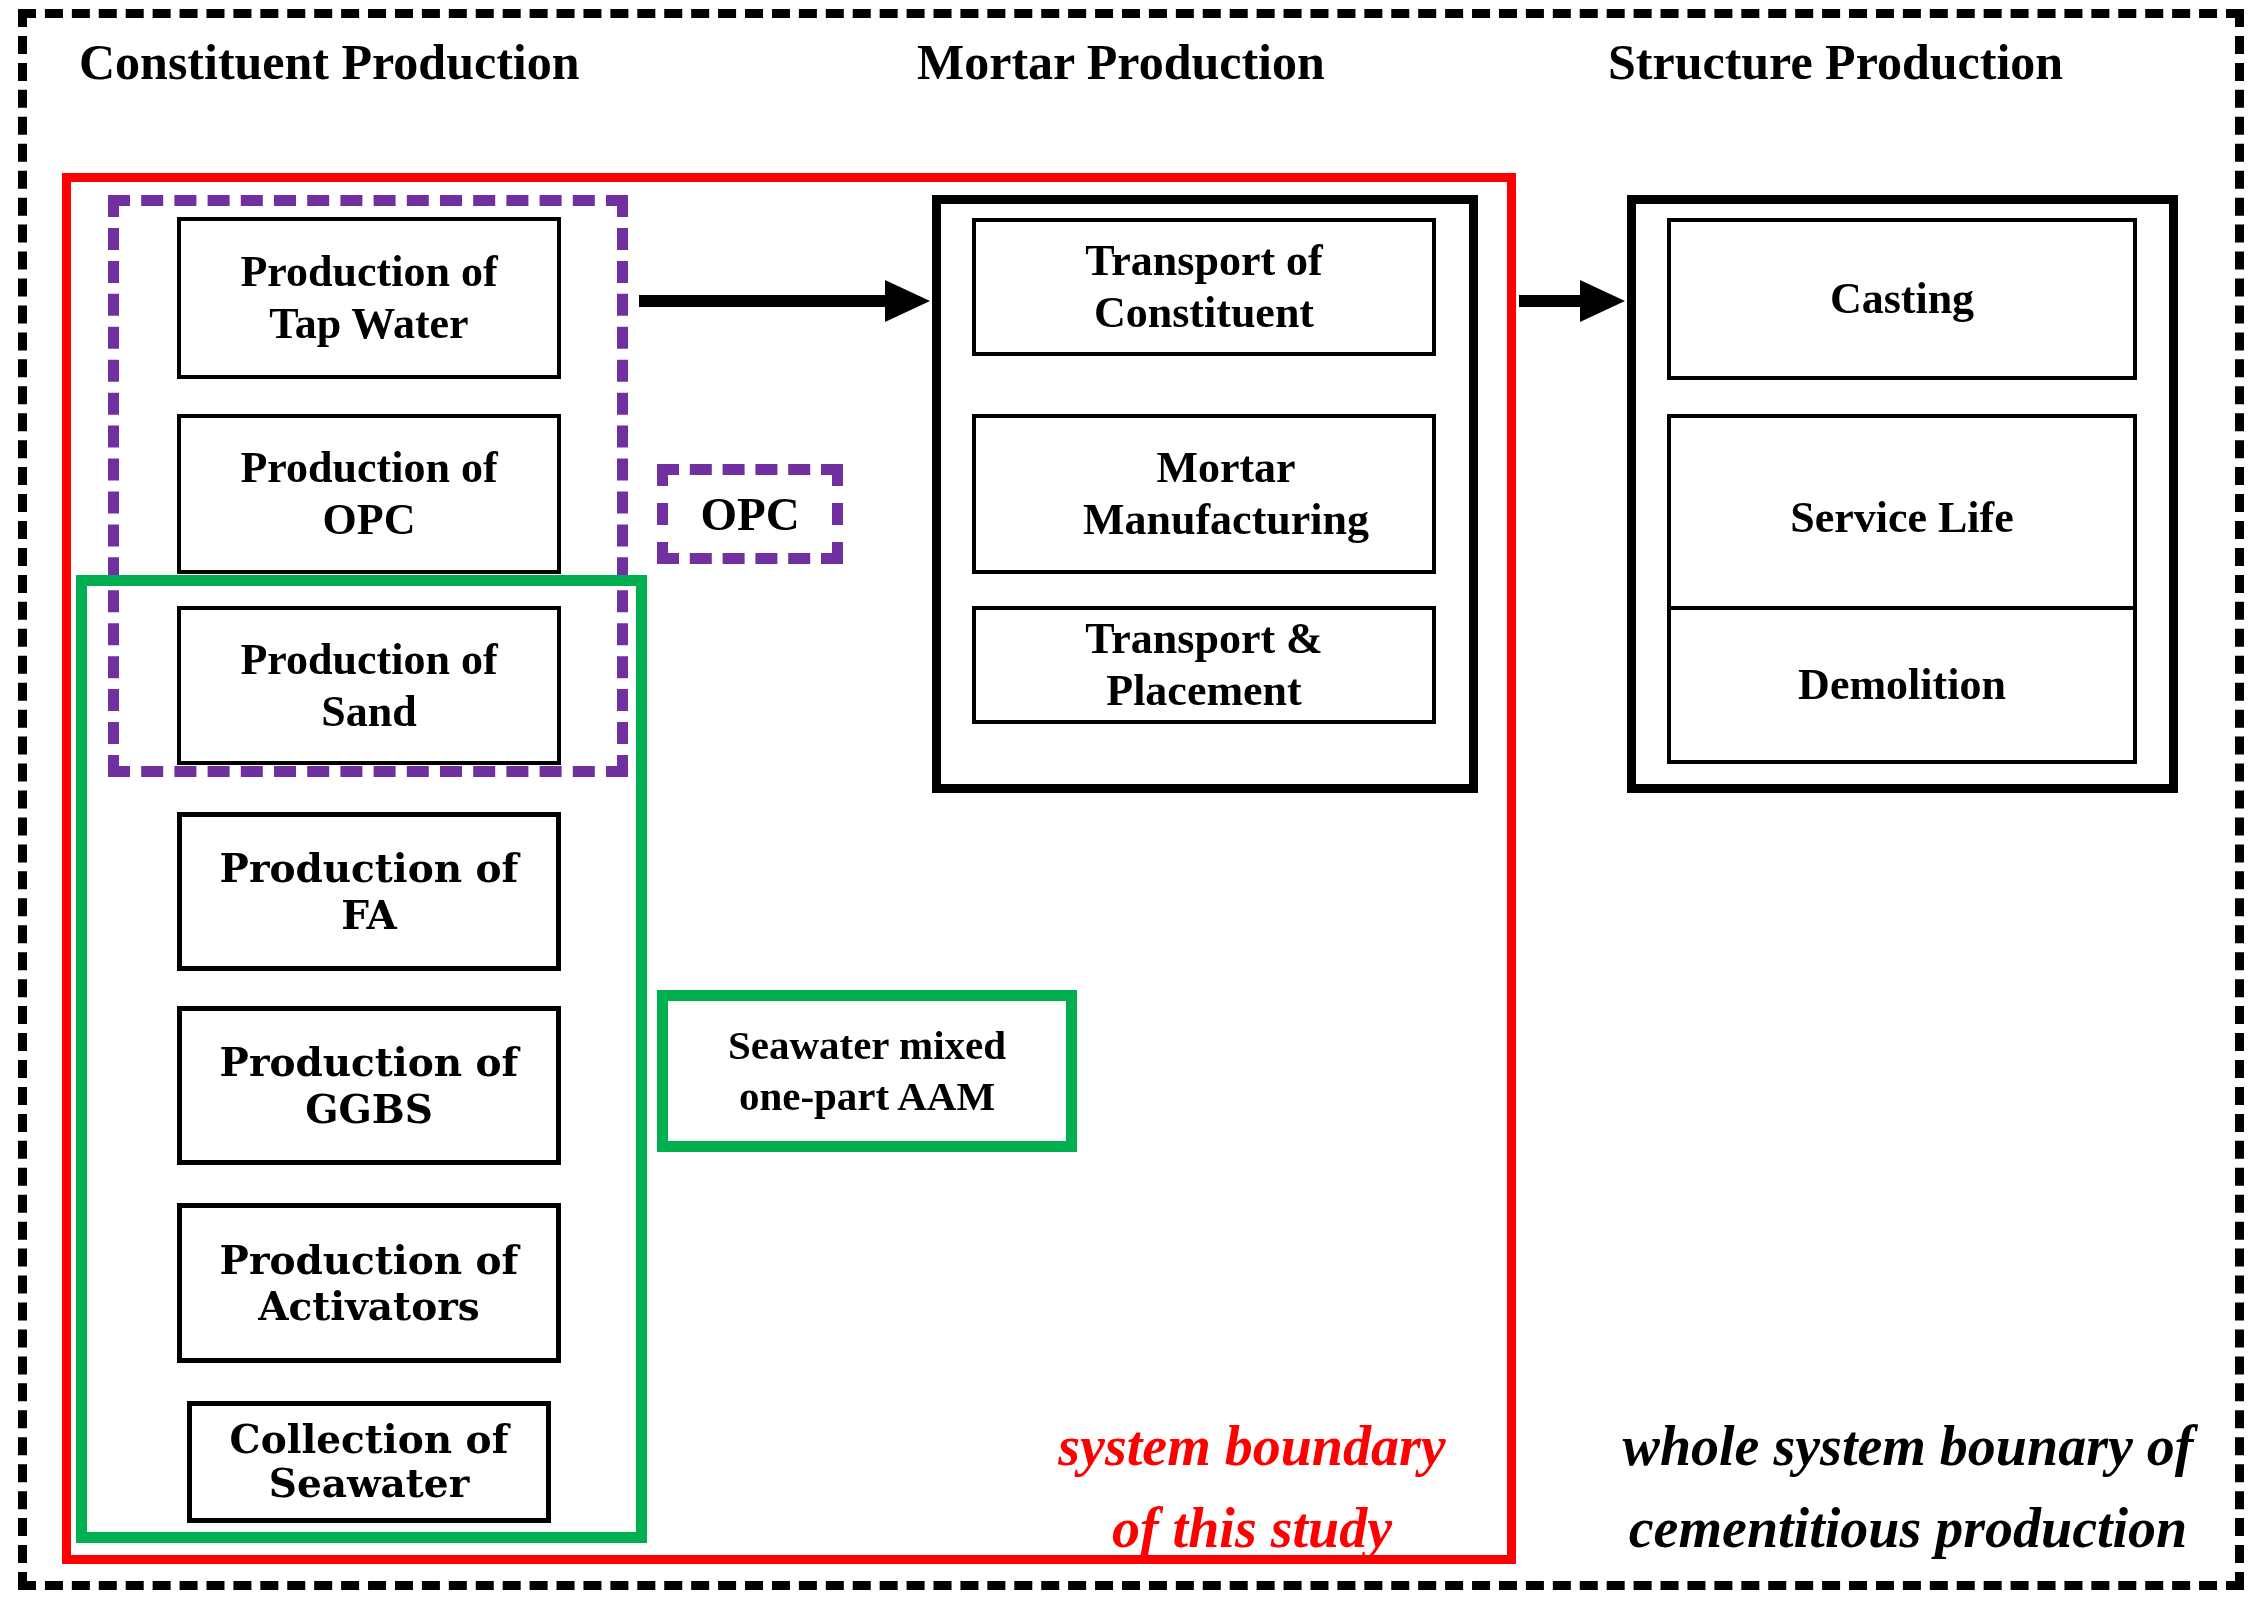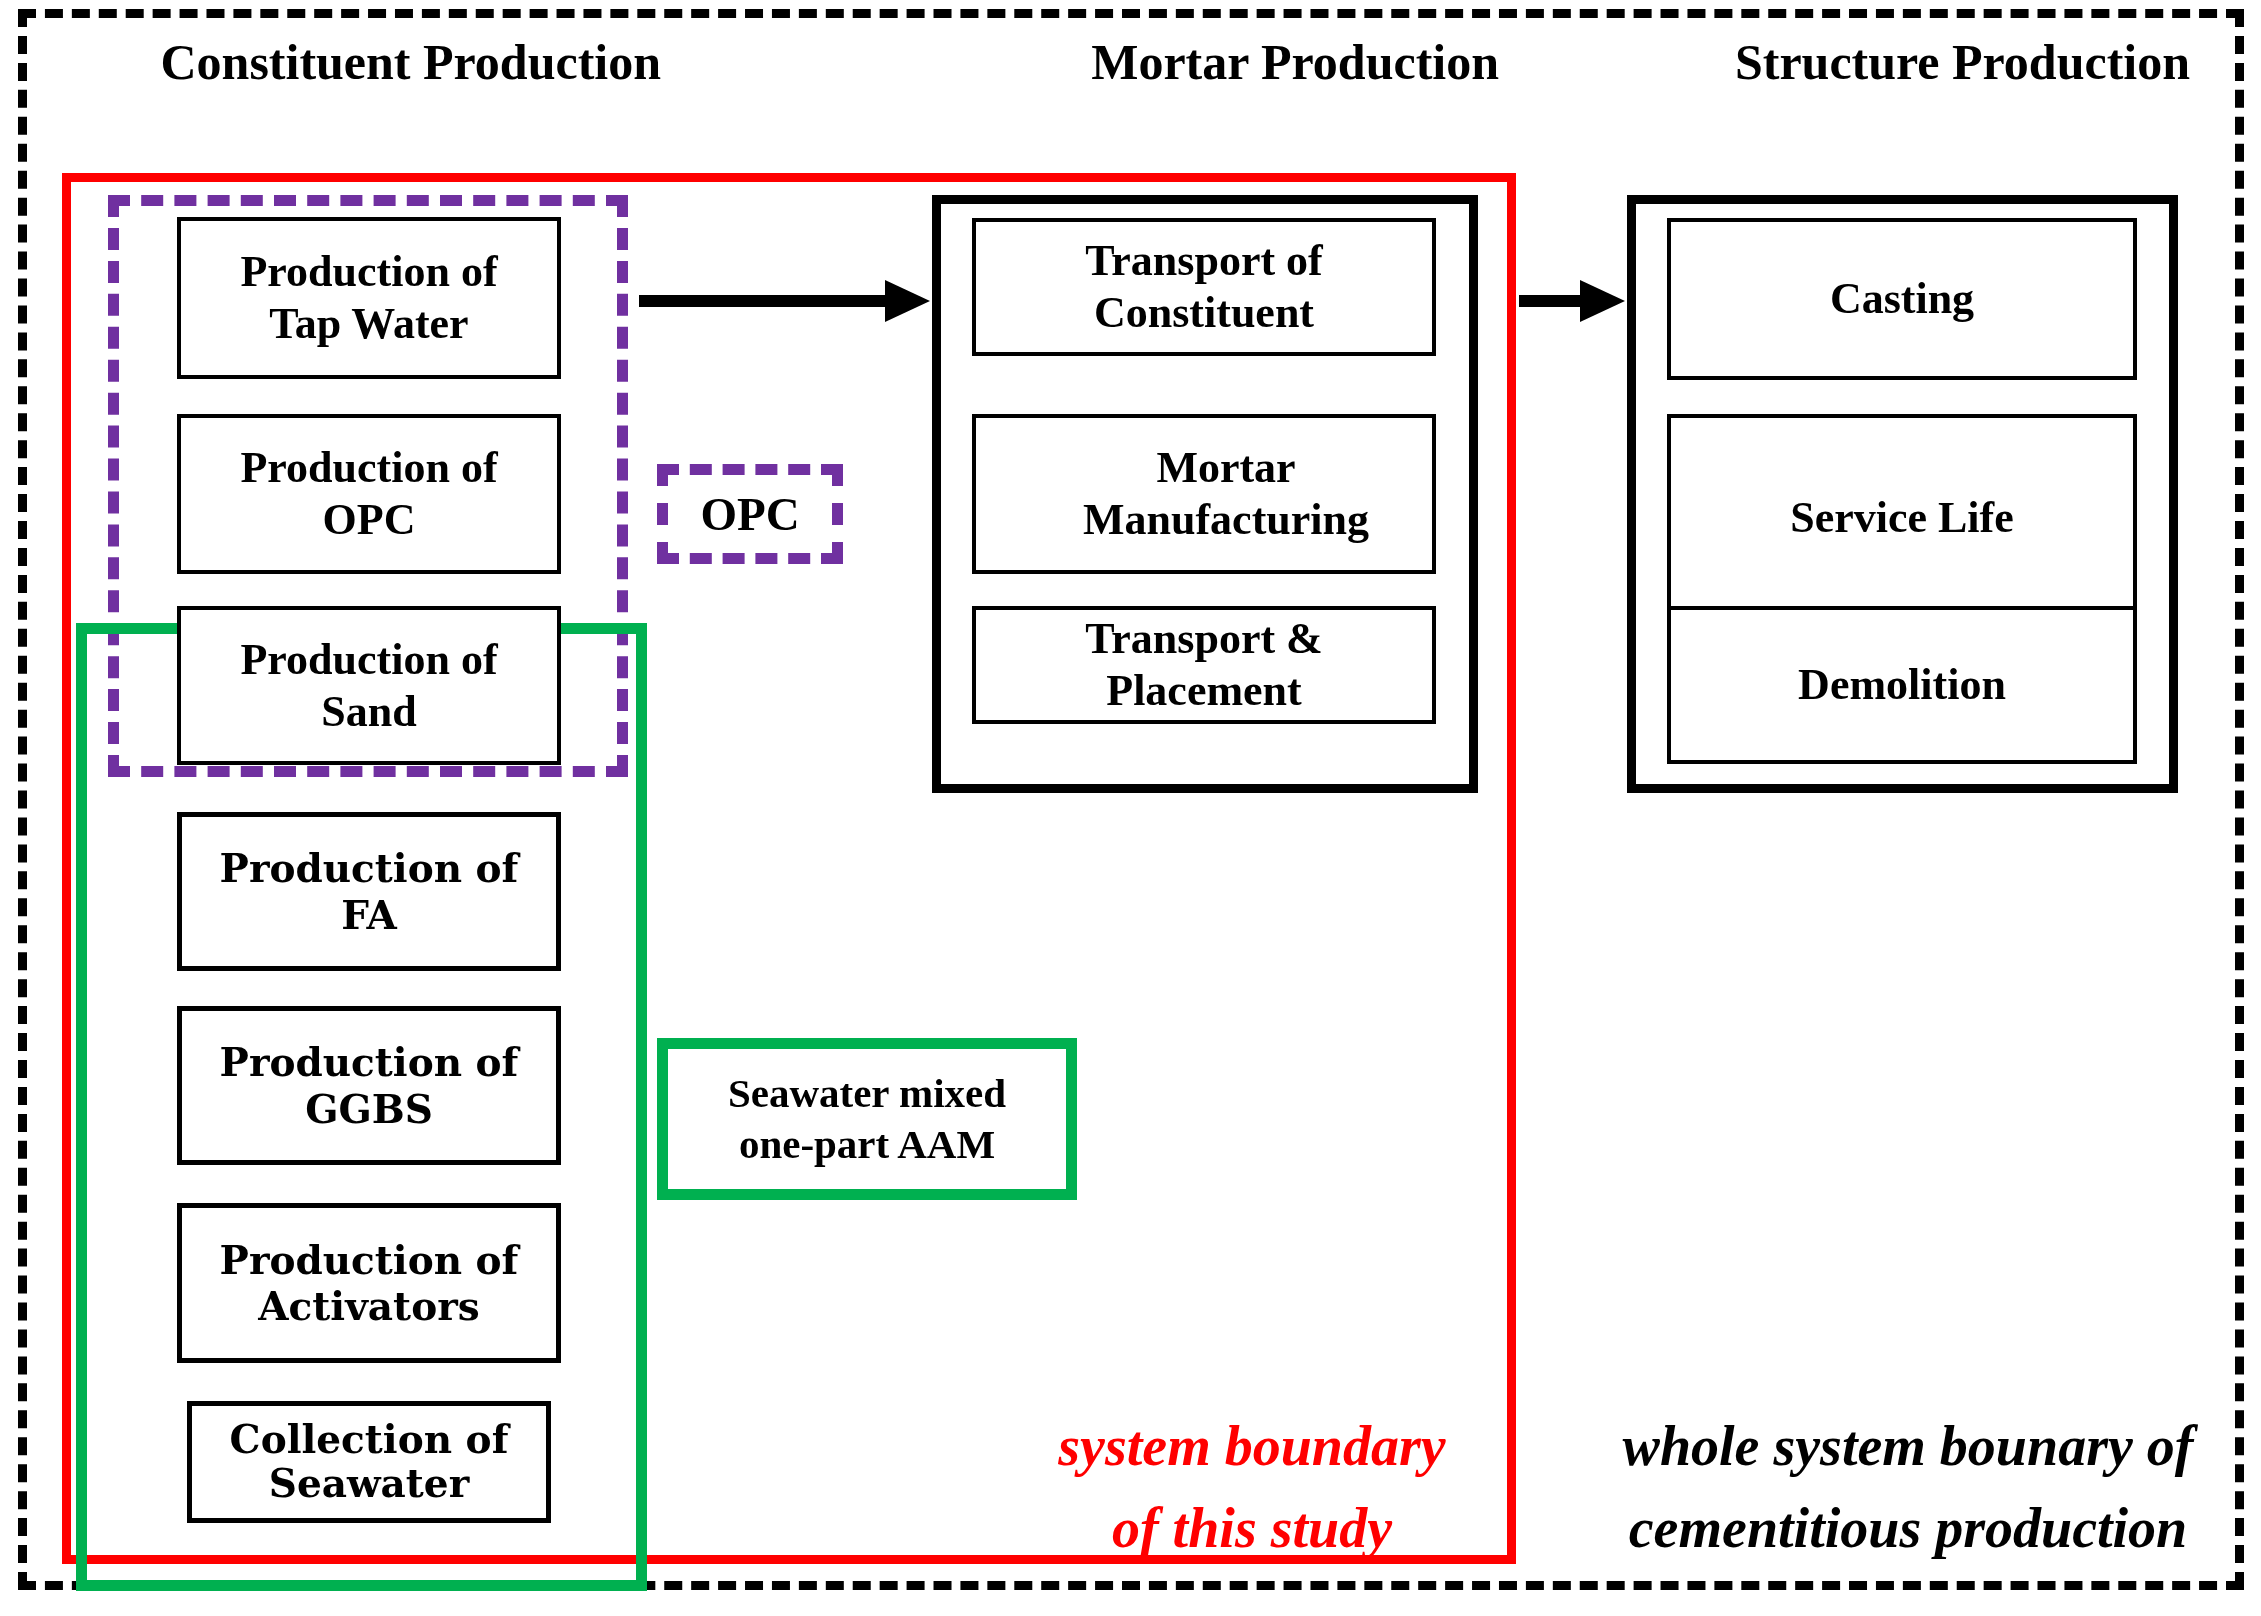--- a/index.html
+++ b/index.html
@@ -7,35 +7,35 @@
     position:relative; width:2261px; height:1617px;
     background:#ffffff; overflow:hidden;
     font-family:"Liberation Serif", serif;
   }
   .abs { position:absolute; box-sizing:border-box; }
 
   
   .outer-dashed { border:9.5px dashed var(--outline,#000); }
   .red-solid    { border:9.5px solid  var(--study-boundary,#f00); }
   .purple-dash  { border:11px dashed var(--opc-group,#7030A0); }
-  .green-solid  { border:11px solid  var(--aam-group,#00B050);margin-top:48px; }
+  .green-solid  { border:11px solid  var(--aam-group,#00B050); }
 
   
   .box {
     border:4.4px solid var(--outline,#000); background:#fff;
     display:flex; flex-direction:column; align-items:center; justify-content:center;
     text-align:center; font-weight:bold; font-size:44px; line-height:1.18;
     color:#000;
   }
   .box.heavy { border-width:5.1px; font-family:"DejaVu Serif", serif; font-size:39px; }
   .group-frame { border:9.5px solid var(--outline,#000); background:#fff; }
 
   
   .col-header {
-    text-align:right; font-weight:bold; font-size:50px; color:#000; line-height:1.1;
+    text-align:left; font-weight:bold; font-size:50px; color:#000; line-height:1.1;
   }
 
   
   .tag {
     display:flex; flex-direction:column; align-items:center; justify-content:center;
     text-align:center; font-weight:bold; color:#000; background:#fff;
   }
   .tag.opc  { font-size:47px; }
   .tag.aam  { font-size:41px; line-height:1.25; }
 

